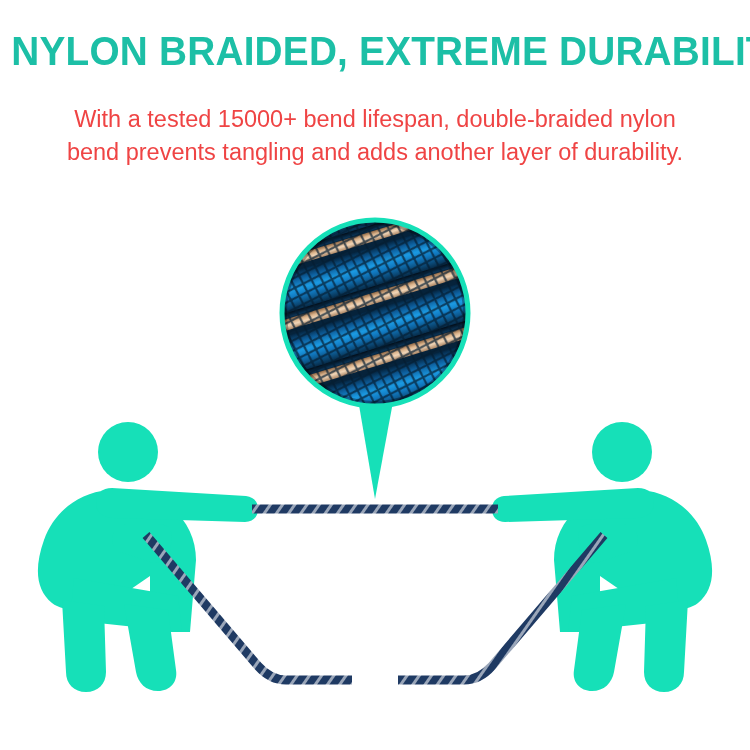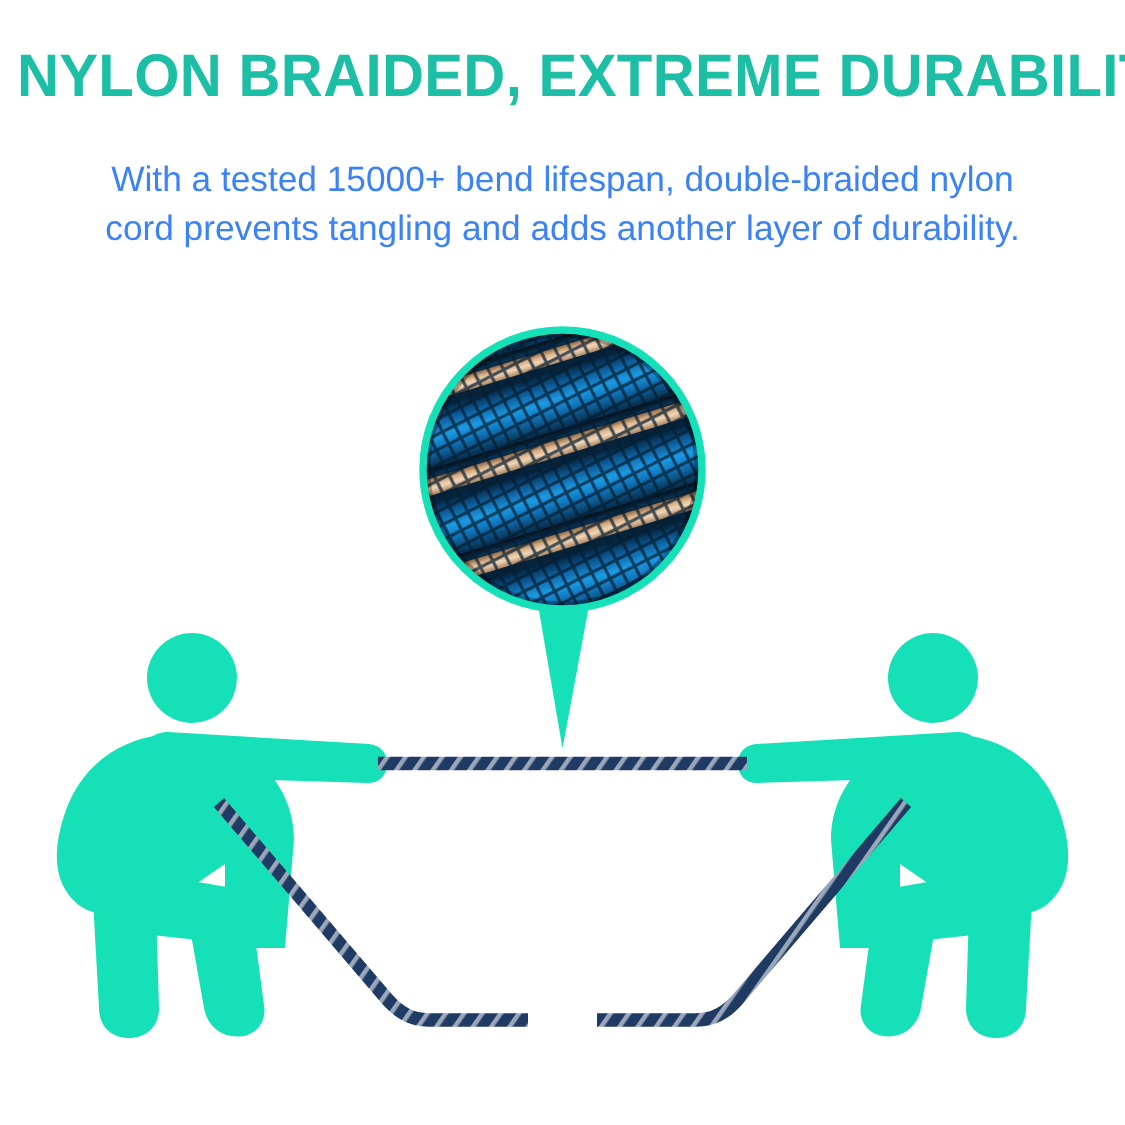--- a/index.html
+++ b/index.html
@@ -40,21 +40,21 @@
   
   .subcopy {
     position: absolute;
     left: 18px;
     top: 103px;
     width: 714px;
     text-align: center;
     font-family: "Liberation Sans", sans-serif;
     font-size: 23.5px;
     line-height: 33px;
-    color: #3b82f6;
+    color: #ef4444;
     font-weight: 400;
   }
   .subcopy .line {
     display: block;
     white-space: nowrap;
   }
 
   
   .callout {
     position: absolute;
@@ -77,21 +77,21 @@
 </style>
 </head>
 <body>
 
 <div id="stage">
 
   <div class="headline">NYLON BRAIDED, EXTREME DURABILITY</div>
 
   <div class="subcopy">
     <span class="line">With a tested 15000+ bend lifespan, double-braided nylon</span>
-    <span class="line">cord prevents tangling and adds another layer of durability.</span>
+    <span class="line">bend prevents tangling and adds another layer of durability.</span>
   </div>
 
   <div class="callout">
     <svg class="callout-svg" width="194" height="285" viewBox="0 0 194 285">
       <defs>
         <clipPath id="circClip">
           <circle cx="97" cy="99" r="93"></circle>
         </clipPath>
 
         <pattern id="weave" width="13" height="13" patternUnits="userSpaceOnUse" patternTransform="rotate(18)">

